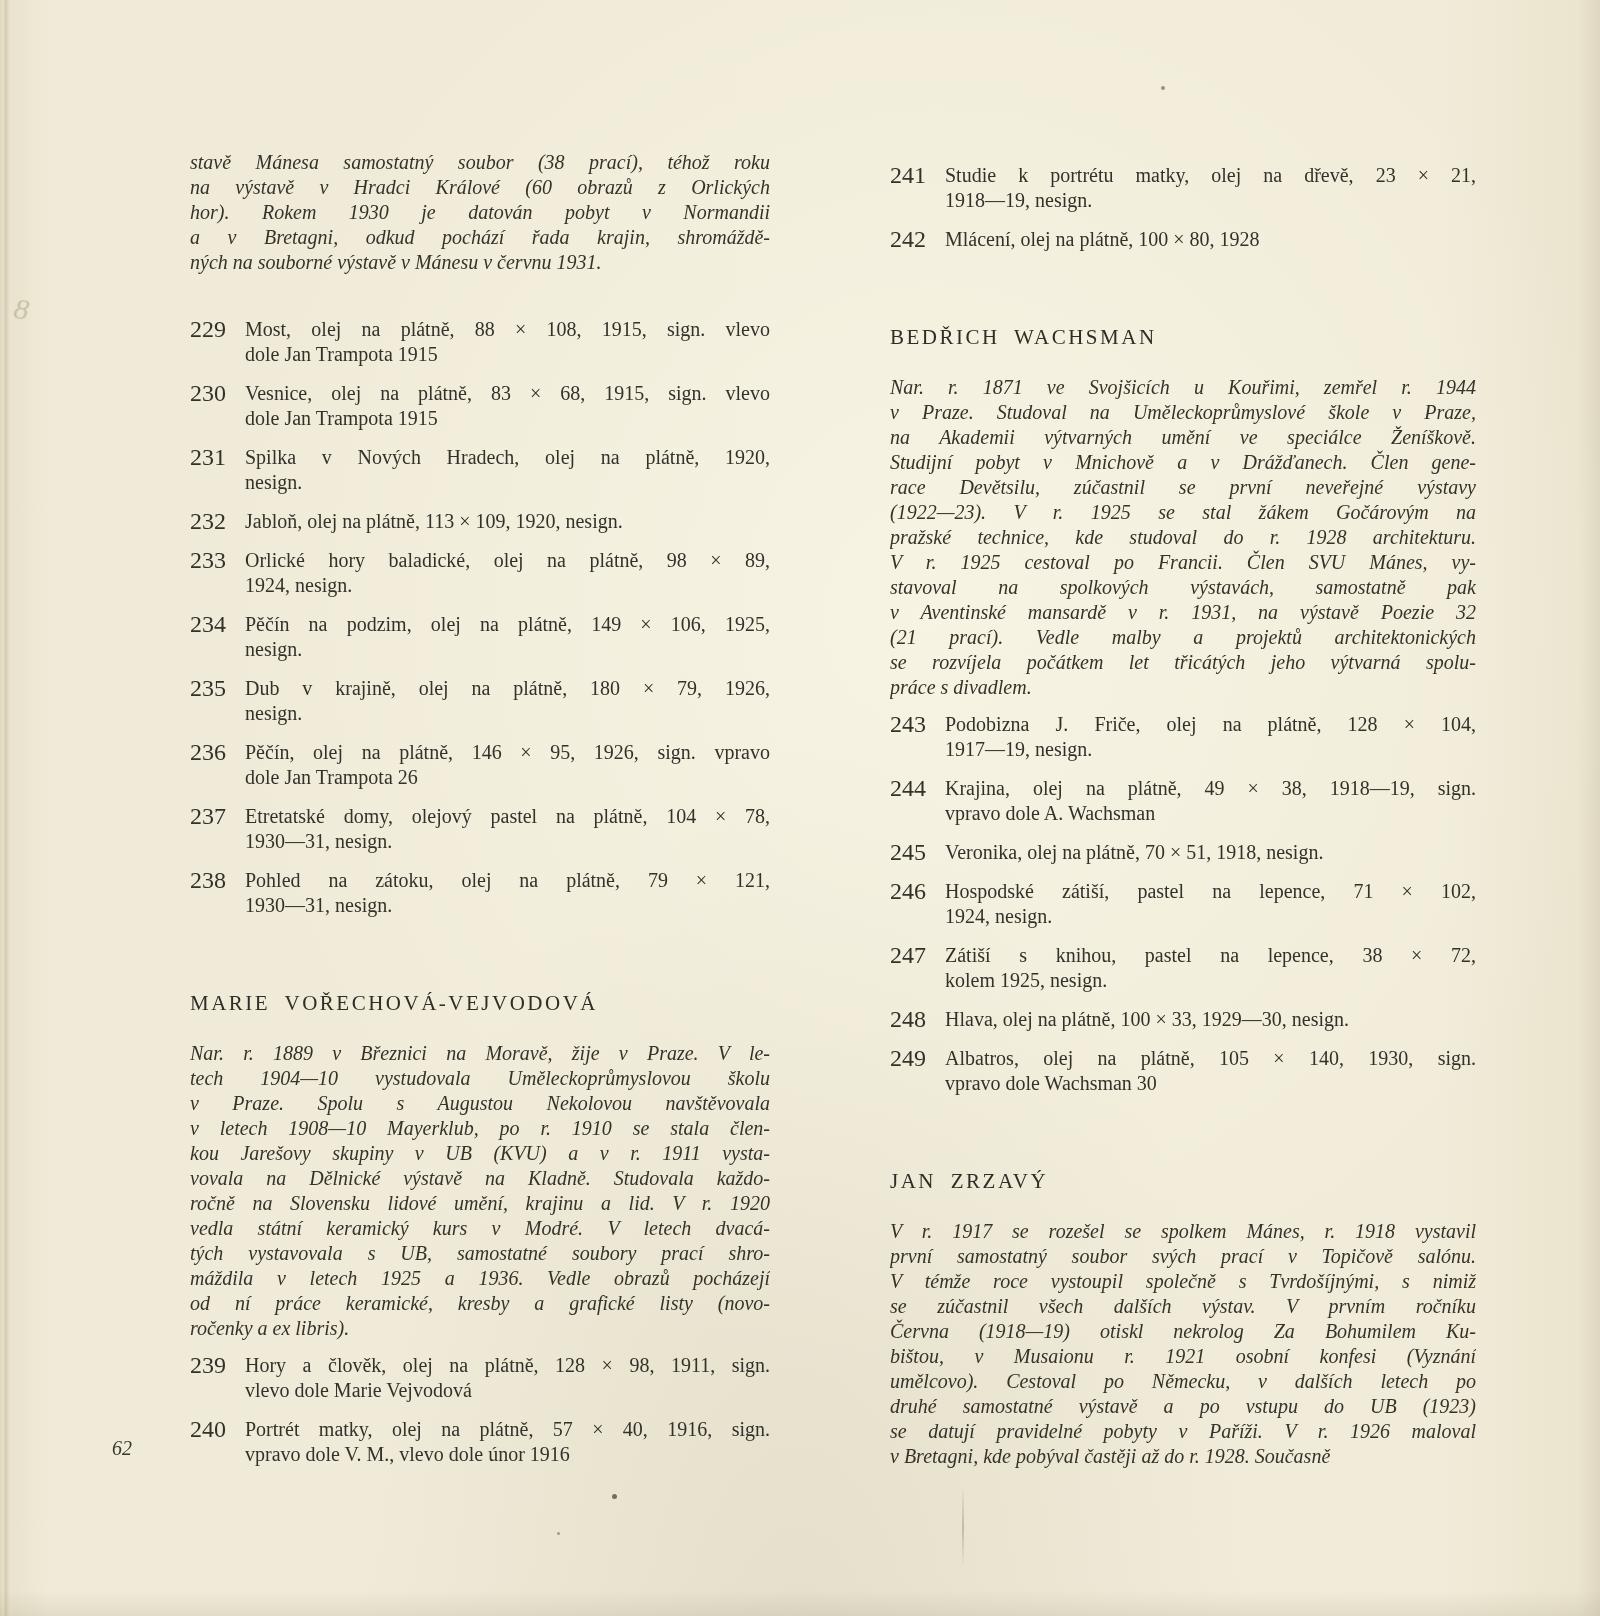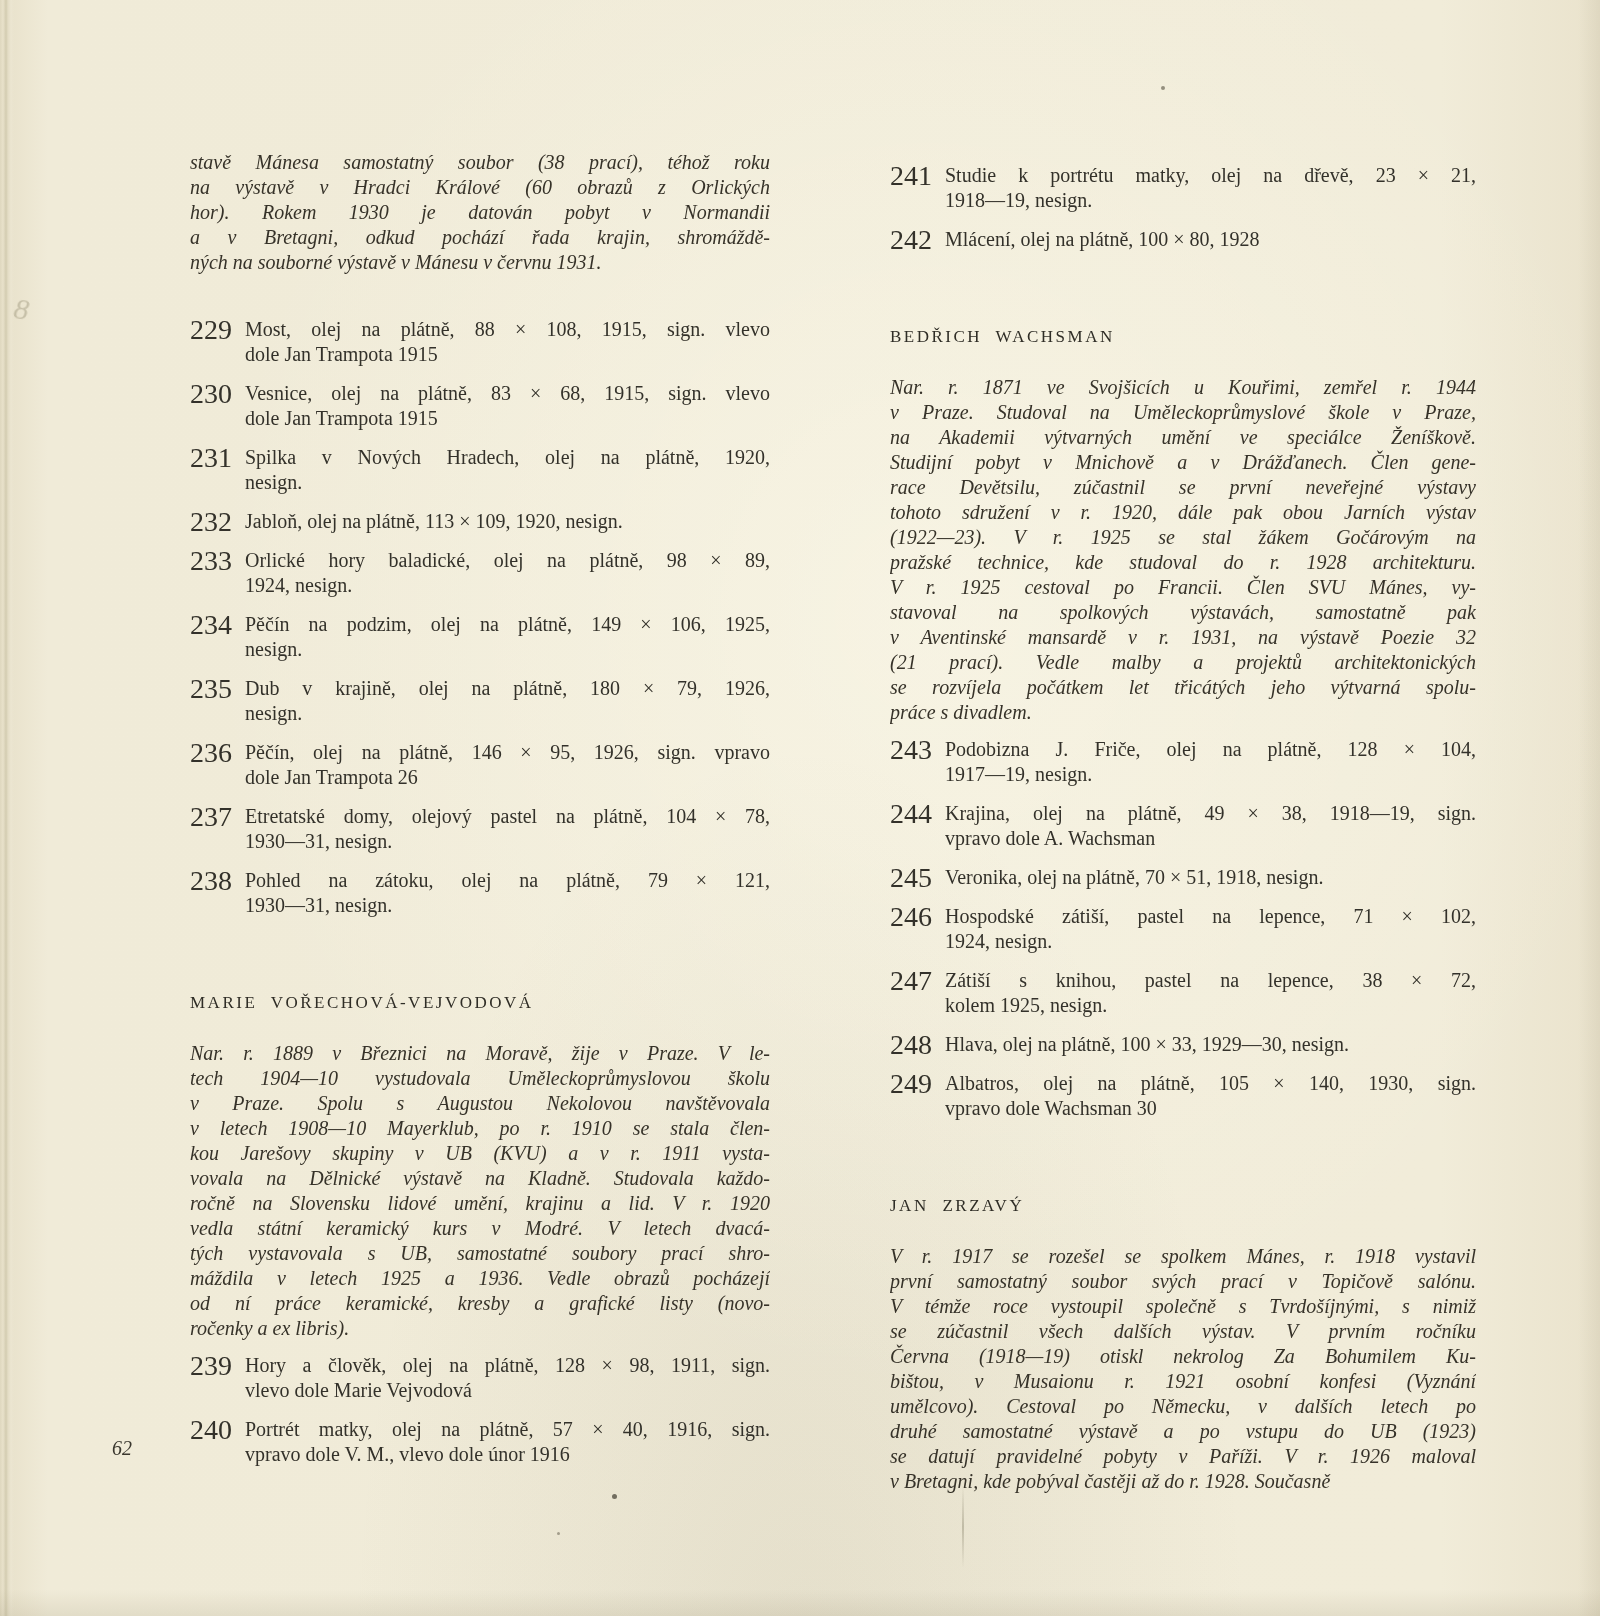--- a/index.html
+++ b/index.html
@@ -34,34 +34,34 @@
   #col-left{left:190px;width:580px;}
   #col-right{left:890px;width:586px;}
 
   .col>*+*{margin-top:12px;}
   .col>.heading{margin-top:72px;}
   .col>.heading+*{margin-top:25px;}
   #col-left>.para:first-child{margin-top:4px;margin-bottom:42px;}
   #col-right>.entries:first-child{margin-top:17px;}
 
   .heading{
-    font-size:17px;line-height:26px;
+    font-size:21px;line-height:26px;
     letter-spacing:2.5px;word-spacing:7px;
     color:#2f2d26;
   }
   .line{
     font-size:20px;line-height:25px;
     overflow:hidden;
   }
   .para .line{font-style:italic;color:#363229;}
   .just{text-align:justify;text-align-last:justify;}
 
   .entry{display:flex;align-items:flex-start;}
   .entry+.entry{margin-top:14px;}
-  .num{flex:0 0 55px;width:55px;font-size:28px;line-height:25px;color:#33312a;}
+  .num{flex:0 0 55px;width:55px;font-size:24px;line-height:25px;color:#33312a;}
   .ebody{flex:1;min-width:0;}
 
   .pagenum{
     position:absolute;left:112px;top:1437px;
     font-size:20px;font-style:italic;color:#3a372e;
   }
 
   
   .ghost{
     position:absolute;left:14px;top:292px;
@@ -222,21 +222,20 @@
           </div>
         </div>
       </div>
       <div class="heading">BEDŘICH WACHSMAN</div>
       <div class="para">
         <div class="line just">Nar. r. 1871 ve Svojšicích u Kouřimi, zemřel r. 1944</div>
         <div class="line just">v Praze. Studoval na Uměleckoprůmyslové škole v Praze,</div>
         <div class="line just">na Akademii výtvarných umění ve speciálce Ženíškově.</div>
         <div class="line just">Studijní pobyt v Mnichově a v Drážďanech. Člen gene-</div>
         <div class="line just">race Devětsilu, zúčastnil se první neveřejné výstavy</div>
-        <div class="line just">tohoto sdružení v r. 1920, dále pak obou Jarních výstav</div>
         <div class="line just">(1922—23). V r. 1925 se stal žákem Gočárovým na</div>
         <div class="line just">pražské technice, kde studoval do r. 1928 architekturu.</div>
         <div class="line just">V r. 1925 cestoval po Francii. Člen SVU Mánes, vy-</div>
         <div class="line just">stavoval na spolkových výstavách, samostatně pak</div>
         <div class="line just">v Aventinské mansardě v r. 1931, na výstavě Poezie 32</div>
         <div class="line just">(21 prací). Vedle malby a projektů architektonických</div>
         <div class="line just">se rozvíjela počátkem let třicátých jeho výtvarná spolu-</div>
         <div class="line">práce s divadlem.</div>
       </div>
       <div class="entries">

